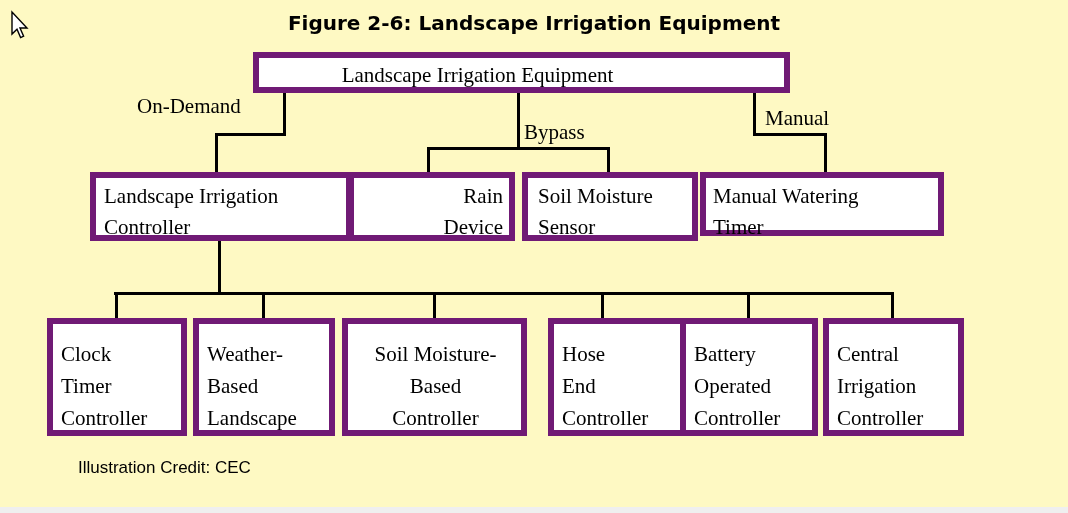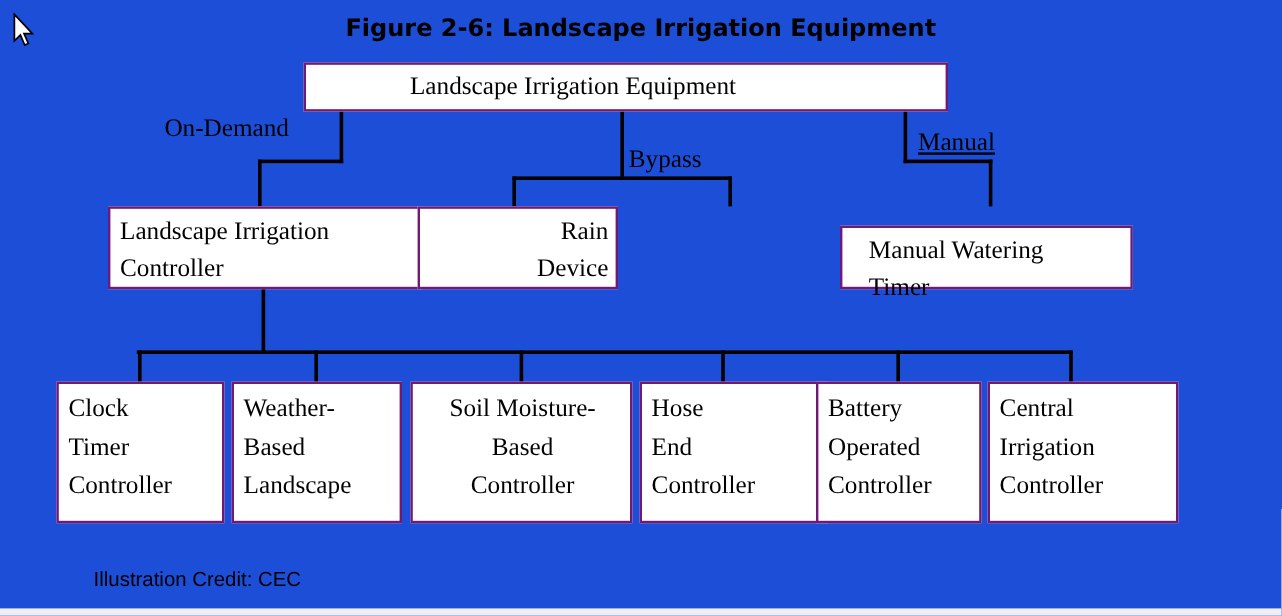--- a/index.html
+++ b/index.html
@@ -1,44 +1,44 @@
 <!DOCTYPE html>
 <html><head>
 <meta charset="utf-8">
 <style>
   html,body { margin:0; padding:0; background:#ffffff; }
   .canvas {
-    position:relative; width:1068px; height:513px; background:#1d4ed8;
+    position:relative; width:1068px; height:513px; background:#fef9c3;
     font-family:"Liberation Serif", serif; color:#000; overflow:hidden;
   }
   .title {
     position:absolute; left:0; right:0; top:11px; text-align:center;
     font-family:"DejaVu Sans", sans-serif; font-weight:bold; font-size:20px;
   }
   .node {
-    position:absolute; border:2px solid #701a75; background:#fff;
+    position:absolute; border:6px solid #701a75; background:#fff;
     box-sizing:border-box; font-size:21px; line-height:31px;
     padding:3px 6px 0 8px; white-space:pre-line;
   }
   .node.root {
     left:253px; top:52px; width:537px; height:41px;
     text-align:center; padding:0 88px 0 0; line-height:35px; font-size:21px;
     white-space:nowrap;
   }
   .node.controller   { left:90px;  top:172px; width:262px; height:69px; }
   .node.rain         { left:348px; top:172px; width:167px; height:69px; padding-left:20px;text-align:right; }
   .node.soil-sensor  { left:522px; top:172px; width:176px; height:69px; padding-left:10px; }
-  .node.manual-timer { left:700px; top:188px; width:244px; height:53px; padding-left:22px; }
-  .row3 { top:318px; height:118px; line-height:32px; padding-top:4px; }
+  .node.manual-timer { left:700px; top:172px; width:244px; height:64px; padding-left:7px; }
+  .row3 { top:318px; height:118px; line-height:32px; padding-top:14px; }
   .node.clock      { left:47px;  width:140px; }
   .node.weather    { left:193px; width:142px; }
   .node.soil-based { left:342px; width:185px;text-align:center; }
-  .node.hose       { left:533px; width:157px; }
+  .node.hose       { left:548px; width:157px; }
   .node.battery    { left:680px; width:138px; }
-  .node.central    { left:823px; width:159px; }
+  .node.central    { left:823px; width:141px; }
 
   .line { position:absolute; background:#000; }
   
   .v-od1 { left:283px; top:91px;  width:3px; height:45px; }
   .h-od  { left:215px; top:133px; width:71px; height:3px; }
   .v-od2 { left:215px; top:133px; width:3px; height:39px; }
   
   .v-by  { left:517px; top:91px;  width:3px; height:59px; }
   .h-by  { left:427px; top:147px; width:183px; height:3px; }
   .v-by-l{ left:427px; top:147px; width:3px; height:25px; }
@@ -50,25 +50,25 @@
   
   .v-lic { left:218px; top:238px; width:3px; height:57px; }
   .h-bar { left:114px; top:292px; width:780px; height:3px; }
   .drop  { top:292px; width:3px; height:29px; }
   .d1 { left:115px; } .d2 { left:262px; } .d3 { left:433px; }
   .d4 { left:601px; } .d5 { left:747px; } .d6 { left:891px; }
 
   .branch-label { position:absolute; font-size:21px; line-height:26px; }
   .label-on-demand { left:137px; top:93px; }
   .label-bypass    { left:524px; top:119px; }
-  .label-manual    { left:765px; top:105px;text-decoration:underline; }
+  .label-manual    { left:765px; top:105px; }
 
   .credit {
     position:absolute; left:78px; top:458px;
-    font-family:"Liberation Sans", sans-serif; font-size:17px;margin-top:15px;
+    font-family:"Liberation Sans", sans-serif; font-size:17px;
   }
   .bottom-strip {
     position:absolute; left:0; right:0; bottom:0; height:6px; background:#efefef;
   }
   .cursor { position:absolute; left:8px; top:10px; }
 </style>
 </head>
 <body>
 
 <div class="canvas">
@@ -96,20 +96,22 @@
 
   <div class="branch-label label-on-demand">On-Demand</div>
   <div class="branch-label label-bypass">Bypass</div>
   <div class="branch-label label-manual">Manual</div>
 
   <div class="node root">Landscape Irrigation Equipment</div>
   <div class="node controller">Landscape Irrigation
 Controller</div>
   <div class="node rain">Rain
 Device</div>
+  <div class="node soil-sensor">Soil Moisture
+Sensor</div>
   <div class="node manual-timer">Manual Watering
 Timer</div>
   <div class="node row3 clock">Clock
 Timer
 Controller</div>
   <div class="node row3 weather">Weather-
 Based
 Landscape</div>
   <div class="node row3 soil-based">Soil Moisture-
 Based

